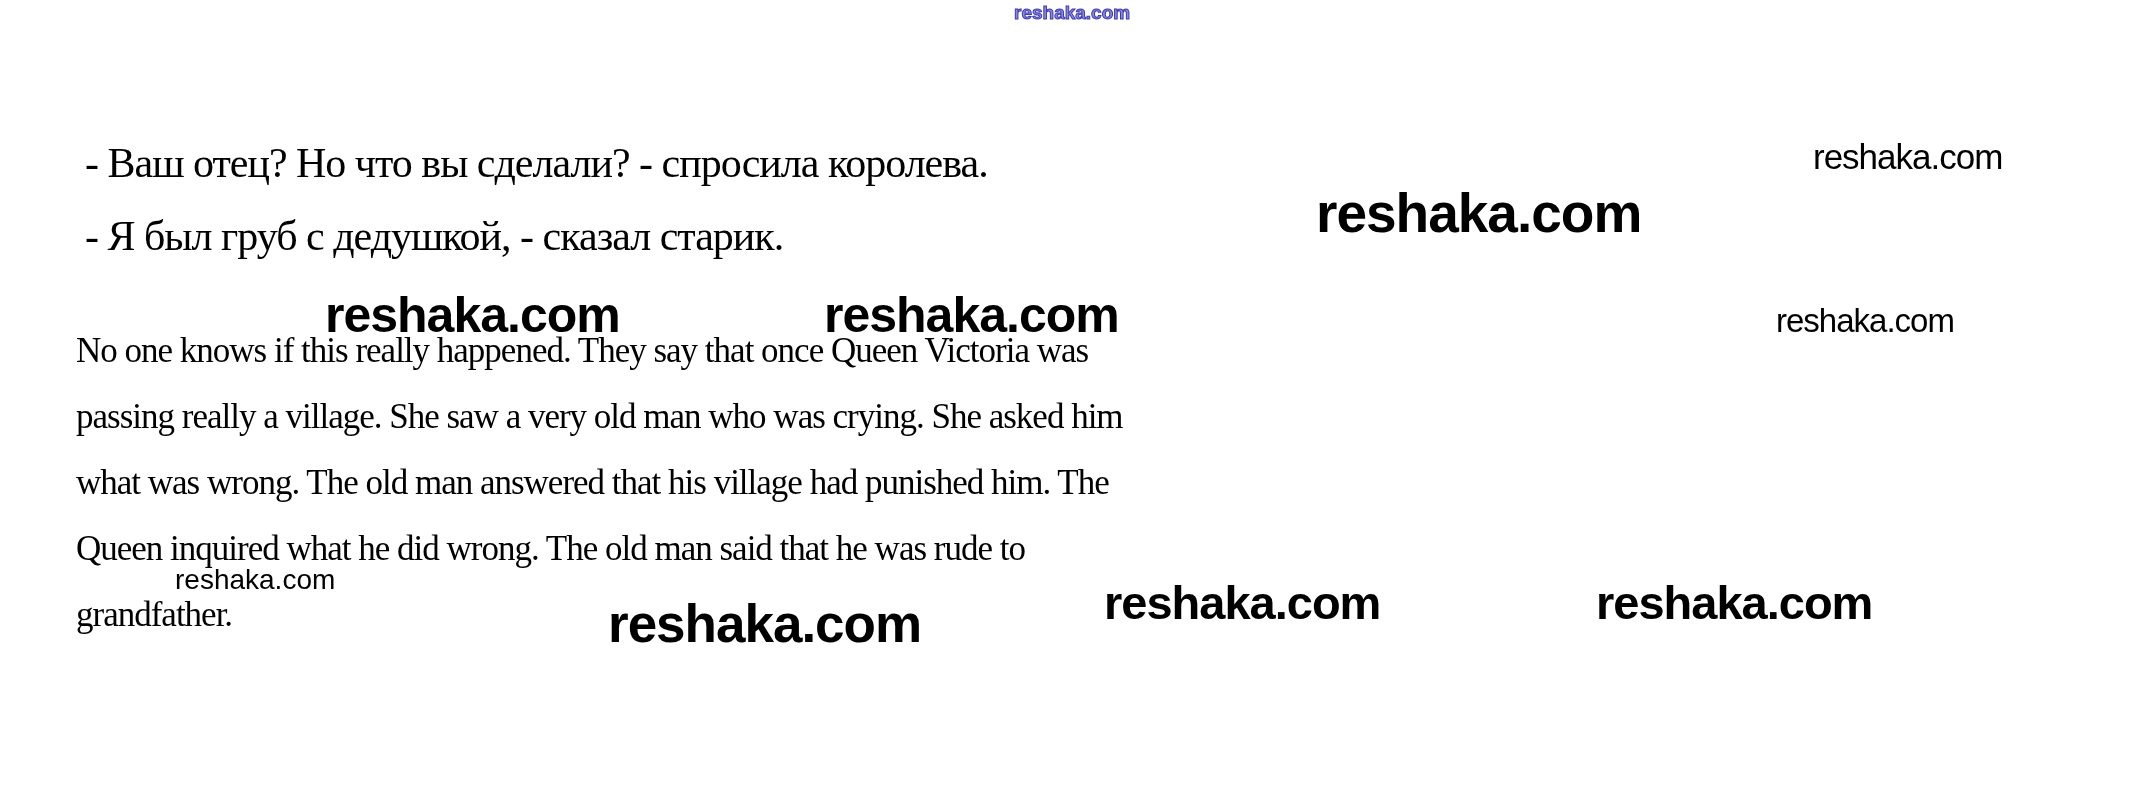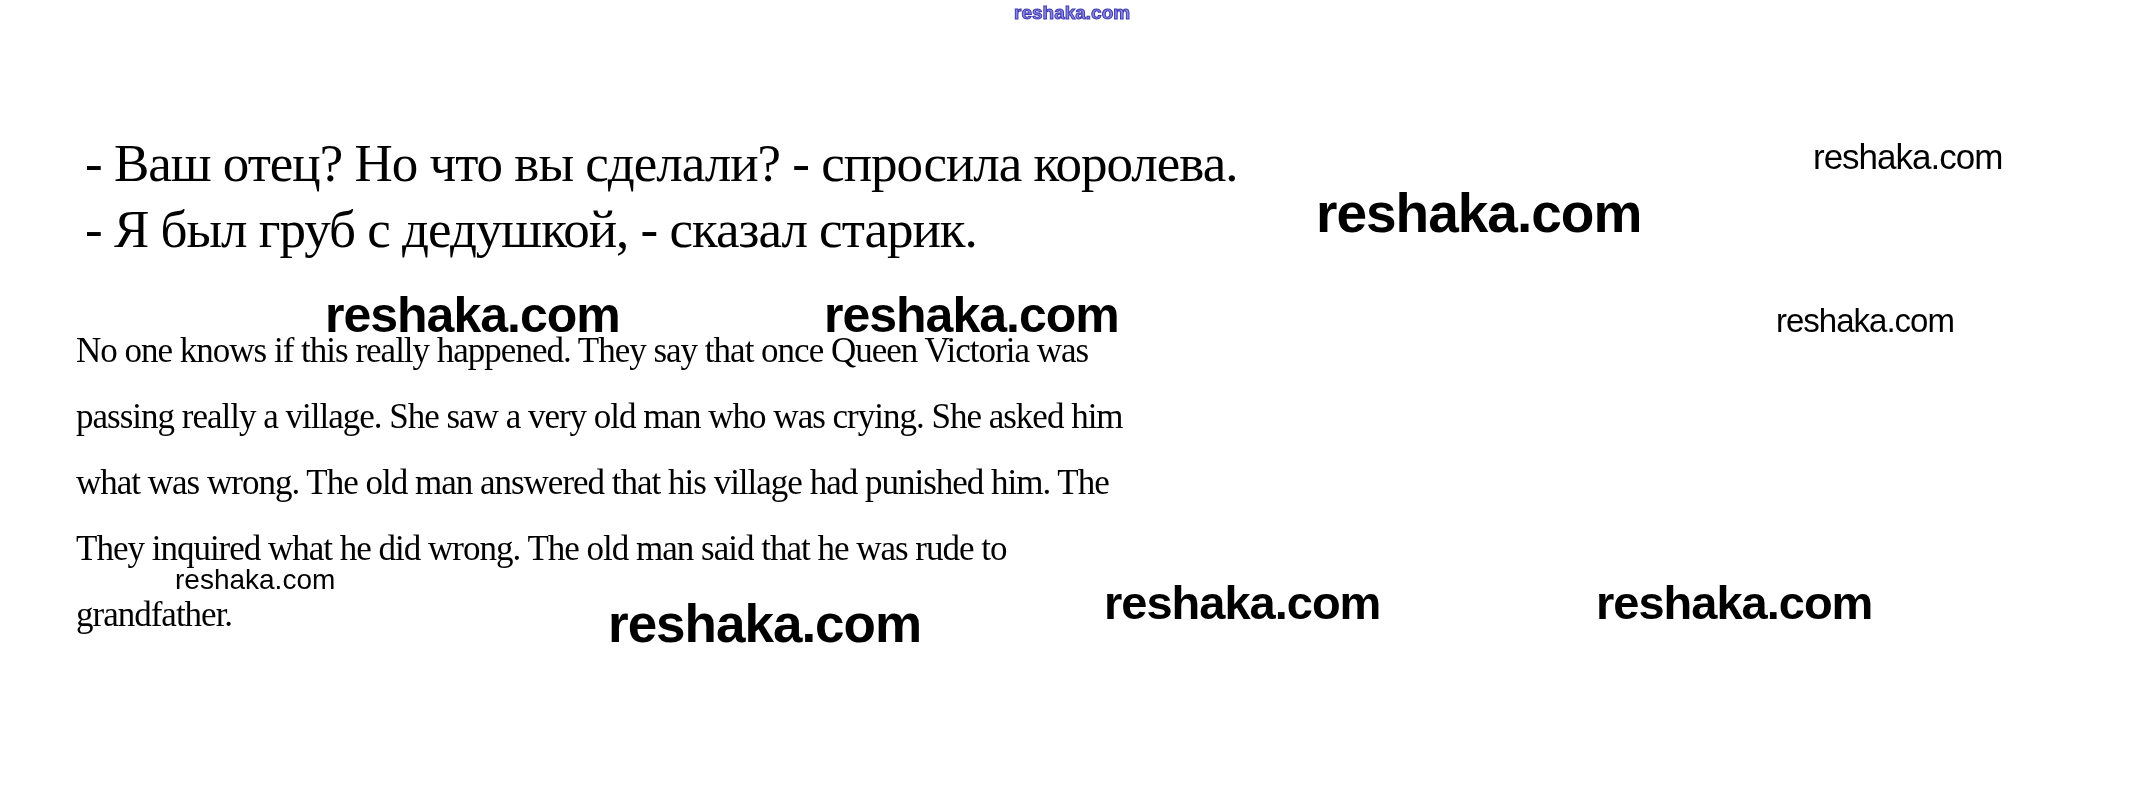--- a/index.html
+++ b/index.html
@@ -18,21 +18,21 @@
   }
   .ru-block, .en-block {
     position: absolute;
     left: 0;
     top: 0;
   }
   .ru-line {
     position: absolute;
     left: 85px;
     white-space: nowrap;
-    font-size: 53px;
+    font-size: 42px;
     line-height: 66px;
     letter-spacing: -1px;
   }
   .en-line {
     position: absolute;
     left: 76px;
     white-space: nowrap;
     font-size: 35px;
     line-height: 66px;
     letter-spacing: -1px;
@@ -104,35 +104,35 @@
 <body>
 
 <div class="page">
 
   <div class="wm wm-tiny-top">reshaka.com</div>
 
   <div class="wm wm-top-right">reshaka.com</div>
 
   <div class="ru-block">
     <div class="ru-line" style="top:130px">- Ваш отец? Но что вы сделали? - спросила королева.</div>
-    <div class="ru-line" style="top:196px">- Я был груб с дедушкой, - сказал старик.</div>
+    <div class="ru-line" style="top:203px">- Я был груб с дедушкой, - сказал старик.</div>
   </div>
 
   <div class="wm wm-mid-large">reshaka.com</div>
 
   <div class="wm wm-row-1">reshaka.com</div>
   <div class="wm wm-row-2">reshaka.com</div>
 
   <div class="wm wm-was">reshaka.com</div>
 
   <div class="en-block">
     <div class="en-line" style="top:318px">No one knows if this really happened. They say that once Queen Victoria was</div>
     <div class="en-line" style="top:384px">passing really a village. She saw a very old man who was crying. She asked him</div>
     <div class="en-line" style="top:450px">what was wrong. The old man answered that his village had punished him. The</div>
-    <div class="en-line" style="top:516px">They inquired what he did wrong. The old man said that he was rude to</div>
+    <div class="en-line" style="top:516px">Queen inquired what he did wrong. The old man said that he was rude to</div>
     <div class="en-line" style="top:582px">grandfather.</div>
   </div>
 
   <div class="wm wm-small-left">reshaka.com</div>
 
   <div class="wm wm-bottom-center">reshaka.com</div>
   <div class="wm wm-br-1">reshaka.com</div>
   <div class="wm wm-br-2">reshaka.com</div>
 
 </div>

